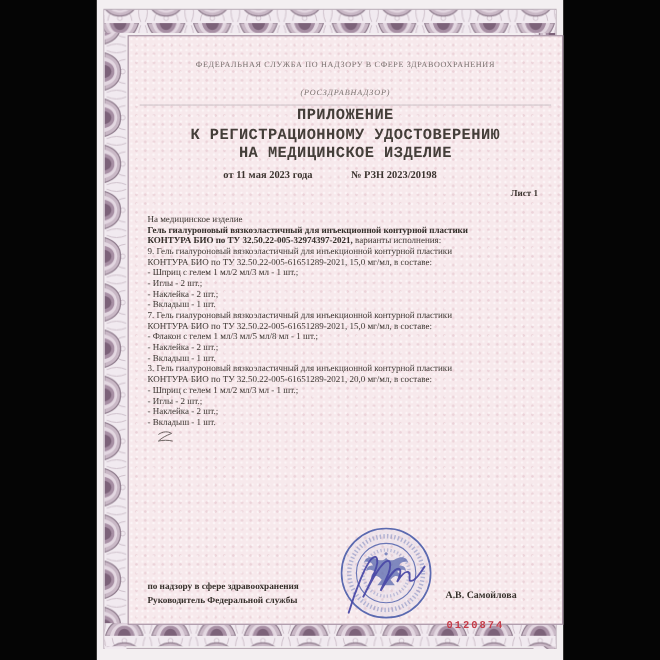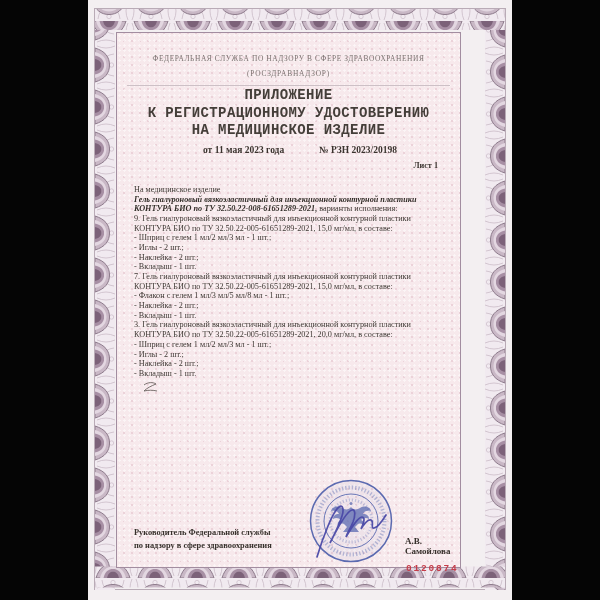--- a/index.html
+++ b/index.html
@@ -7,50 +7,50 @@
     width:600px;height:600px;position:relative;overflow:hidden;
     background:#050505;
     font-family:"Liberation Serif", serif;
   }
   .scan{
     position:absolute;left:88px;top:0;width:424px;height:600px;
     background:#f3eff1;
   }
   .border-svg{position:absolute;left:0;top:0;}
   .panel{
-    position:absolute;left:28px;top:32px;width:345px;height:536px;
+    position:absolute;left:28px;top:32px;width:396px;height:536px;
     border:1px solid #a28da0;box-sizing:border-box;
     background-color:#f7e9ec;
     background-image:
       radial-gradient(rgba(255,255,255,0.55) 1px, rgba(255,255,255,0) 1.4px),
       radial-gradient(rgba(221,183,193,0.45) 1px, rgba(221,183,193,0) 1.4px);
     background-size:5px 5px, 8px 8px;
     background-position:0 0, 3px 4px;
     color:#3e3833;
   }
   .agency{
     margin:21px 6px 0;text-align:center;
     font-size:7.4px;letter-spacing:0.6px;color:#7b7270;
   }
-  .agency2{margin-top:6px;letter-spacing:0.8px;}
+  .agency2{margin-top:16px;letter-spacing:0.8px;font-style:italic;}
   .divider{margin:7px 10px 0;border-top:1px solid #cdc0c6;height:0;}
   .title{
     margin:2px 4px 0;text-align:center;
     font-family:Liberation Mono, monospace;font-weight:bold;
     font-size:14px;line-height:15.5px;letter-spacing:0.4px;color:#443e39;
   }
   .meta-row{position:relative;height:12px;margin-top:6px;
     font-weight:bold;font-size:9.5px;color:#3a332e;}
   .meta-date{position:absolute;left:74px;top:0;margin-left:12px;}
   .meta-number{position:absolute;left:202px;top:0;}
   .sheet{margin-top:4px;text-align:right;padding-right:22px;
     font-weight:bold;font-size:8.2px;color:#3a332e;}
   .intro{margin:15px 0 0 17px;font-size:8.2px;}
   .body-lines{margin:1px 12px 0 17px;font-size:8.2px;line-height:9.68px;}
-  .bline b{color:#332e29;font-style:italic;}
+  .bline b{color:#332e29;}
   .squiggle{margin:2px 0 0 24px;display:block;}
   .sign-block{
     position:absolute;left:17px;top:494px;
     font-weight:bold;font-size:8.4px;line-height:12.5px;color:#37312c;
   }
   .stamp{position:absolute;left:186px;top:440px;width:96px;height:96px;}
   .name{position:absolute;left:288px;top:503px;font-weight:bold;font-size:9px;color:#37312c;}
   .serial{
     position:absolute;left:289px;top:530px;
     font-family:"Liberation Mono", monospace;font-size:9.5px;
@@ -102,21 +102,21 @@
       <span class="meta-date">от 11 мая 2023 года</span>
       <span class="meta-number">№  РЗН 2023/20198</span>
     </div>
 
     <div class="sheet">Лист 1</div>
 
     <div class="intro">На медицинское изделие</div>
 
     <div class="body-lines">
         <div class="bline"><b>Гель гиалуроновый вязкоэластичный для инъекционной контурной пластики</b></div>
-        <div class="bline"><b>КОНТУРА БИО по ТУ 32.50.22-008-61651289-2021,</b><span> варианты исполнения:</span></div>
+        <div class="bline"><b>КОНТУРА БИО по ТУ 32.50.22-005-32974397-2021,</b><span> варианты исполнения:</span></div>
         <div class="bline"><span>9. Гель гиалуроновый вязкоэластичный для инъекционной контурной пластики</span></div>
         <div class="bline"><span>КОНТУРА БИО по ТУ 32.50.22-005-61651289-2021, 15,0 мг/мл, в составе:</span></div>
         <div class="bline"><span>- Шприц с гелем 1 мл/2 мл/3 мл - 1 шт.;</span></div>
         <div class="bline"><span>- Иглы - 2 шт.;</span></div>
         <div class="bline"><span>- Наклейка - 2 шт.;</span></div>
         <div class="bline"><span>- Вкладыш - 1 шт.</span></div>
         <div class="bline"><span>7. Гель гиалуроновый вязкоэластичный для инъекционной контурной пластики</span></div>
         <div class="bline"><span>КОНТУРА БИО по ТУ 32.50.22-005-61651289-2021, 15,0 мг/мл, в составе:</span></div>
         <div class="bline"><span>- Флакон с гелем 1 мл/3 мл/5 мл/8 мл - 1 шт.;</span></div>
         <div class="bline"><span>- Наклейка - 2 шт.;</span></div>
@@ -127,22 +127,22 @@
         <div class="bline"><span>- Иглы - 2 шт.;</span></div>
         <div class="bline"><span>- Наклейка - 2 шт.;</span></div>
         <div class="bline"><span>- Вкладыш - 1 шт.</span></div>
       </div>
 
     <svg class="squiggle" width="20" height="14">
       <path d="M3,4 C7,1 12,1 15,3 C10,5 6,7 3,10 C7,9 12,9 16,10" stroke="#6b6260" stroke-width="0.9" fill="none"></path>
     </svg>
 
     <div class="sign-block">
+      <div>по надзору в сфере здравоохранения</div>
       <div>Руководитель Федеральной службы</div>
-      <div>по надзору в сфере здравоохранения</div>
     </div>
 
     <svg class="stamp" viewBox="0 0 96 96">
       <circle cx="48" cy="48" r="40.5" stroke="#5b6ab0" stroke-width="1.5" fill="rgba(99,113,180,0.06)"></circle>
       <circle cx="48" cy="48" r="33.5" stroke="#7583bd" stroke-width="4" fill="none" stroke-dasharray="1.3,2" opacity="0.5"></circle>
       <circle cx="48" cy="48" r="27" stroke="#5b6ab0" stroke-width="1" fill="none" opacity="0.9"></circle>
       <circle cx="48" cy="48" r="21" stroke="#7583bd" stroke-width="3" fill="none" stroke-dasharray="1.2,1.9" opacity="0.4"></circle>
       <g fill="#5b6ab0" opacity="0.75">
         <circle cx="48" cy="30.5" r="1.5"></circle>
         <path d="M48,34 c-2,3 -6,3 -9,1 c-5,-3 -10,-1 -11,3 c4,-1 7,0 8,3 c-4,0 -6,2 -6,5 c3,-2 6,-1 8,1 c-3,1 -4,4 -3,6 c2,-3 5,-3 7,-1 l2,2 l-4,5 h16 l-4,-5 l2,-2 c2,-2 5,-2 7,1 c1,-2 0,-5 -3,-6 c2,-2 5,-3 8,-1 c0,-3 -2,-5 -6,-5 c1,-3 4,-4 8,-3 c-1,-4 -6,-6 -11,-3 c-3,2 -7,2 -9,-1 z"></path>

